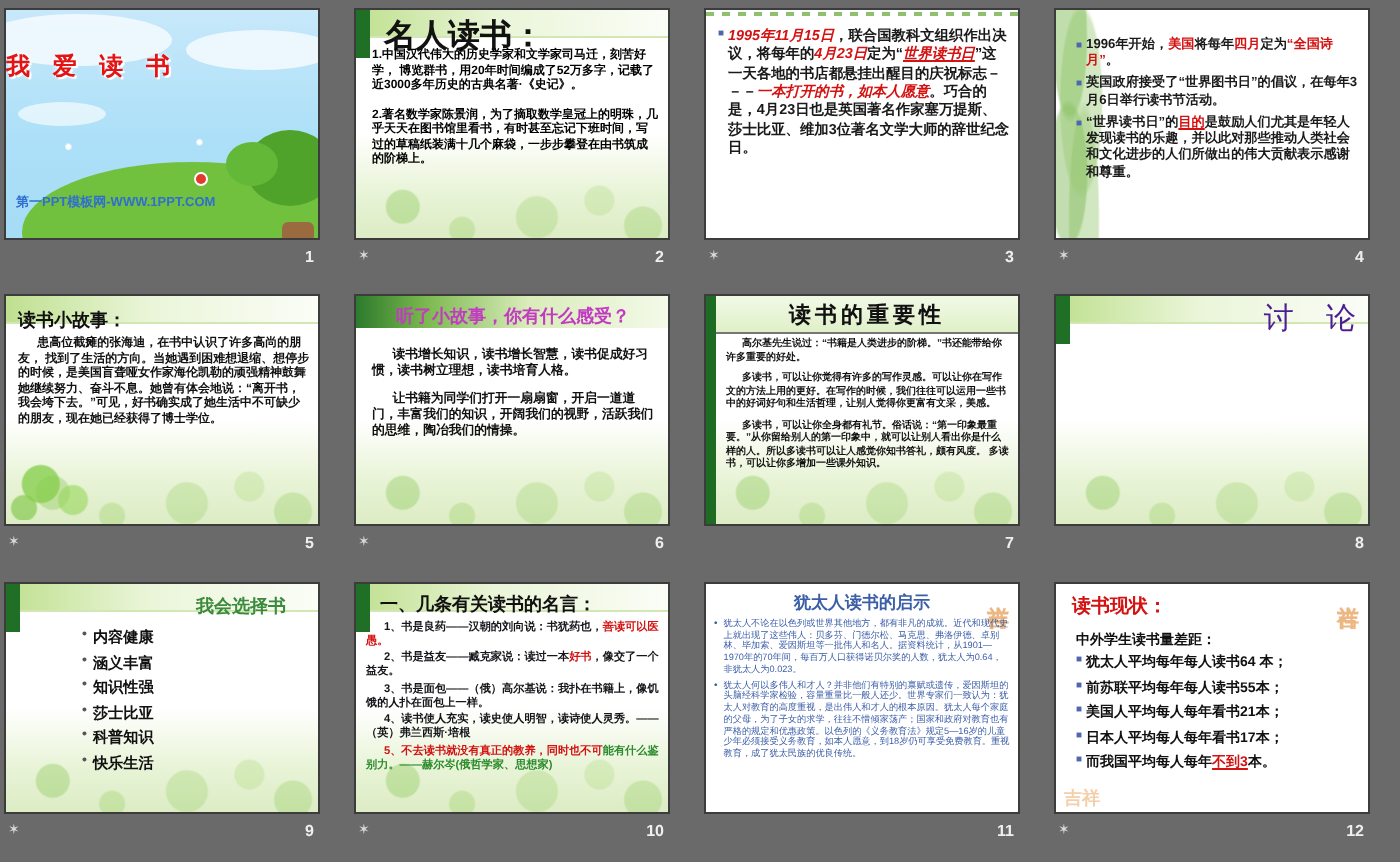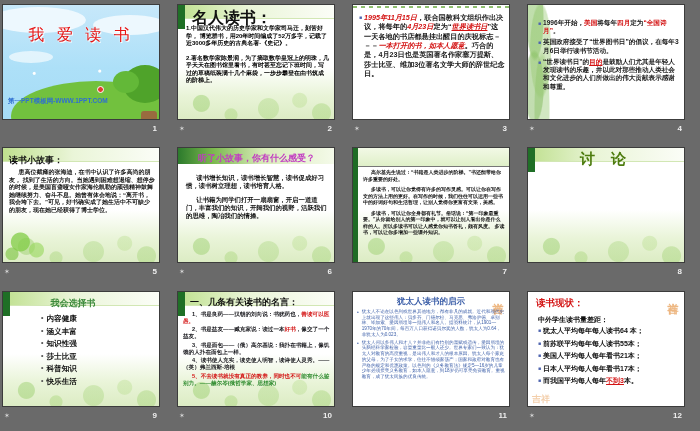--- a/index.html
+++ b/index.html
@@ -51,21 +51,21 @@
     radial-gradient(circle at 20% 60%, #fff 0 1px, transparent 2px),
     radial-gradient(circle at 40% 72%, #fff 0 1px, transparent 2px),
     radial-gradient(circle at 62% 58%, #fff 0 1px, transparent 2px),
     radial-gradient(circle at 75% 70%, #fff 0 1px, transparent 2px),
     radial-gradient(circle at 55% 82%, #fff 0 1px, transparent 2px);}
   .hill{position:absolute;bottom:-32px;right:-22px;width:170px;height:70px;background:#72c13e;border-radius:50%;}
   .bush{position:absolute;right:-8px;bottom:16px;width:44px;height:38px;background:#4fa32a;border-radius:50%;}
   .bush2{position:absolute;right:20px;bottom:26px;width:26px;height:22px;background:#63b838;border-radius:50%;}
   .trunk{position:absolute;right:2px;bottom:-2px;width:16px;height:10px;background:#9a6b3f;border-radius:3px;}
   .flower{position:absolute;bottom:26px;left:94px;width:5px;height:5px;border-radius:50%;background:#e23b2e;border:1px solid #fff;}
-  .s1-title{position:absolute;top:20px;left:0;right:0;text-align:center;color:#e51414;font-size:16px;font-weight:normal;letter-spacing:4px;text-shadow:0 0 2px #ffffff,1px 1px 0 #ffffff;}
+  .s1-title{position:absolute;top:20px;left:0;right:0;text-align:left;color:#e51414;font-size:12px;font-weight:bold;letter-spacing:4px;text-shadow:0 0 2px #ffffff,1px 1px 0 #ffffff;}
   .s1-brand{position:absolute;bottom:13px;left:5px;color:#2f6fd0;font-size:6.5px;font-weight:bold;}
   
   .s2-title{position:absolute;top:3px;left:14px;font-size:16px;font-weight:bold;color:#111;}
   .s2-body{position:absolute;top:20px;left:8px;right:5px;font-size:6px;}
   .s2-body p{margin:0 0 7px 0;}
   
   .s3-body{position:absolute;top:8px;left:6px;right:4px;font-size:7.2px;font-weight:bold;line-height:1.3;color:#1a1a1a;}
   
   .s4-body{position:absolute;top:14px;left:10px;right:4px;font-size:6.6px;color:#1a1a1a;}
   .s4-body .brow{margin-bottom:3px;}
@@ -76,25 +76,25 @@
   .s6-title{position:absolute;top:4px;left:4px;right:2px;font-size:9px;font-weight:bold;color:#c23bc2;padding-left:16px;}
   .s6-body{position:absolute;top:26px;left:8px;right:5px;font-size:6.4px;color:#111;}
   .s6-body p{margin:0 0 6px 0;}
   
   .strip{position:absolute;left:0;top:0;bottom:0;width:5px;background:#1e6b24;}
   .s7band{position:absolute;top:0;left:5px;right:0;height:18px;background:linear-gradient(180deg,#f2f9e6,#dff0c8);border-bottom:1px solid #777;}
   .s7-title{position:absolute;top:2px;left:5px;right:0;text-align:center;font-size:11px;font-weight:bold;letter-spacing:2px;color:#111;font-family:"Liberation Serif",serif;}
   .s7-body{position:absolute;top:21px;left:10px;right:4px;font-size:5px;color:#111;line-height:1.3;}
   .s7-body p{margin:0 0 4px 0;}
   
-  .s8-title{position:absolute;top:2px;left:0;right:0;text-align:center;font-size:15px;font-weight:bold;letter-spacing:6px;color:#4d7c0f;}
+  .s8-title{position:absolute;top:2px;left:0;right:0;text-align:right;font-size:15px;font-weight:normal;letter-spacing:6px;color:#4c1d95;}
   .s8-body{position:absolute;top:25px;left:5px;right:4px;font-size:7.6px;color:#111;}
   .s8-body .brow{margin-bottom:5px;}
   
-  .s9-title{position:absolute;top:5px;left:0;right:16px;text-align:center;font-size:9px;font-weight:bold;color:#3c8a3c;}
+  .s9-title{position:absolute;top:5px;left:0;right:16px;text-align:right;font-size:9px;font-weight:bold;color:#3c8a3c;}
   .s9-list{position:absolute;top:22px;left:38px;font-size:7.6px;color:#111;font-weight:bold;}
   .s9-list .brow{margin-bottom:2.5px;}
   
   .s10-title{position:absolute;top:4px;left:12px;font-size:9px;font-weight:bold;color:#111;}
   .s10-body{position:absolute;top:19px;left:5px;right:4px;font-size:5.6px;color:#15151a;}
   .s10-body div{margin-bottom:1.5px;}
   
   .s11-title{position:absolute;top:4px;left:0;right:0;text-align:center;font-size:8.5px;font-weight:bold;color:#3b5ea8;}
   .s11-body{position:absolute;top:17px;left:4px;right:4px;font-size:4.6px;color:#3b5ea8;line-height:1.25;}
   .s11-body .brow{margin-bottom:2px;}
@@ -215,20 +215,21 @@
       <span class="star">✶</span>
       <span class="num">6</span>
     </div>
   </div>
 
   <div class="cell">
     <div class="slide">
       <div class="bokeh"></div>
       <div class="strip"></div>
       <div class="s7band"></div>
+      <div class="s7-title">读书的重要性</div>
       <div class="s7-body btxt">
         <p class="indent">高尔基先生说过：“书籍是人类进步的阶梯。”书还能带给你许多重要的好处。</p>
         <p class="indent">多读书，可以让你觉得有许多的写作灵感。可以让你在写作文的方法上用的更好。在写作的时候，我们往往可以运用一些书中的好词好句和生活哲理，让别人觉得你更富有文采，美感。</p>
         <p class="indent">多读书，可以让你全身都有礼节。俗话说：“第一印象最重要。”从你留给别人的第一印象中，就可以让别人看出你是什么样的人。所以多读书可以让人感觉你知书答礼，颇有风度。 多读书，可以让你多增加一些课外知识。</p>
       </div>
     </div>
     <div class="foot">
       <span class="spacer"></span>
       <span class="num">7</span>
     </div>

